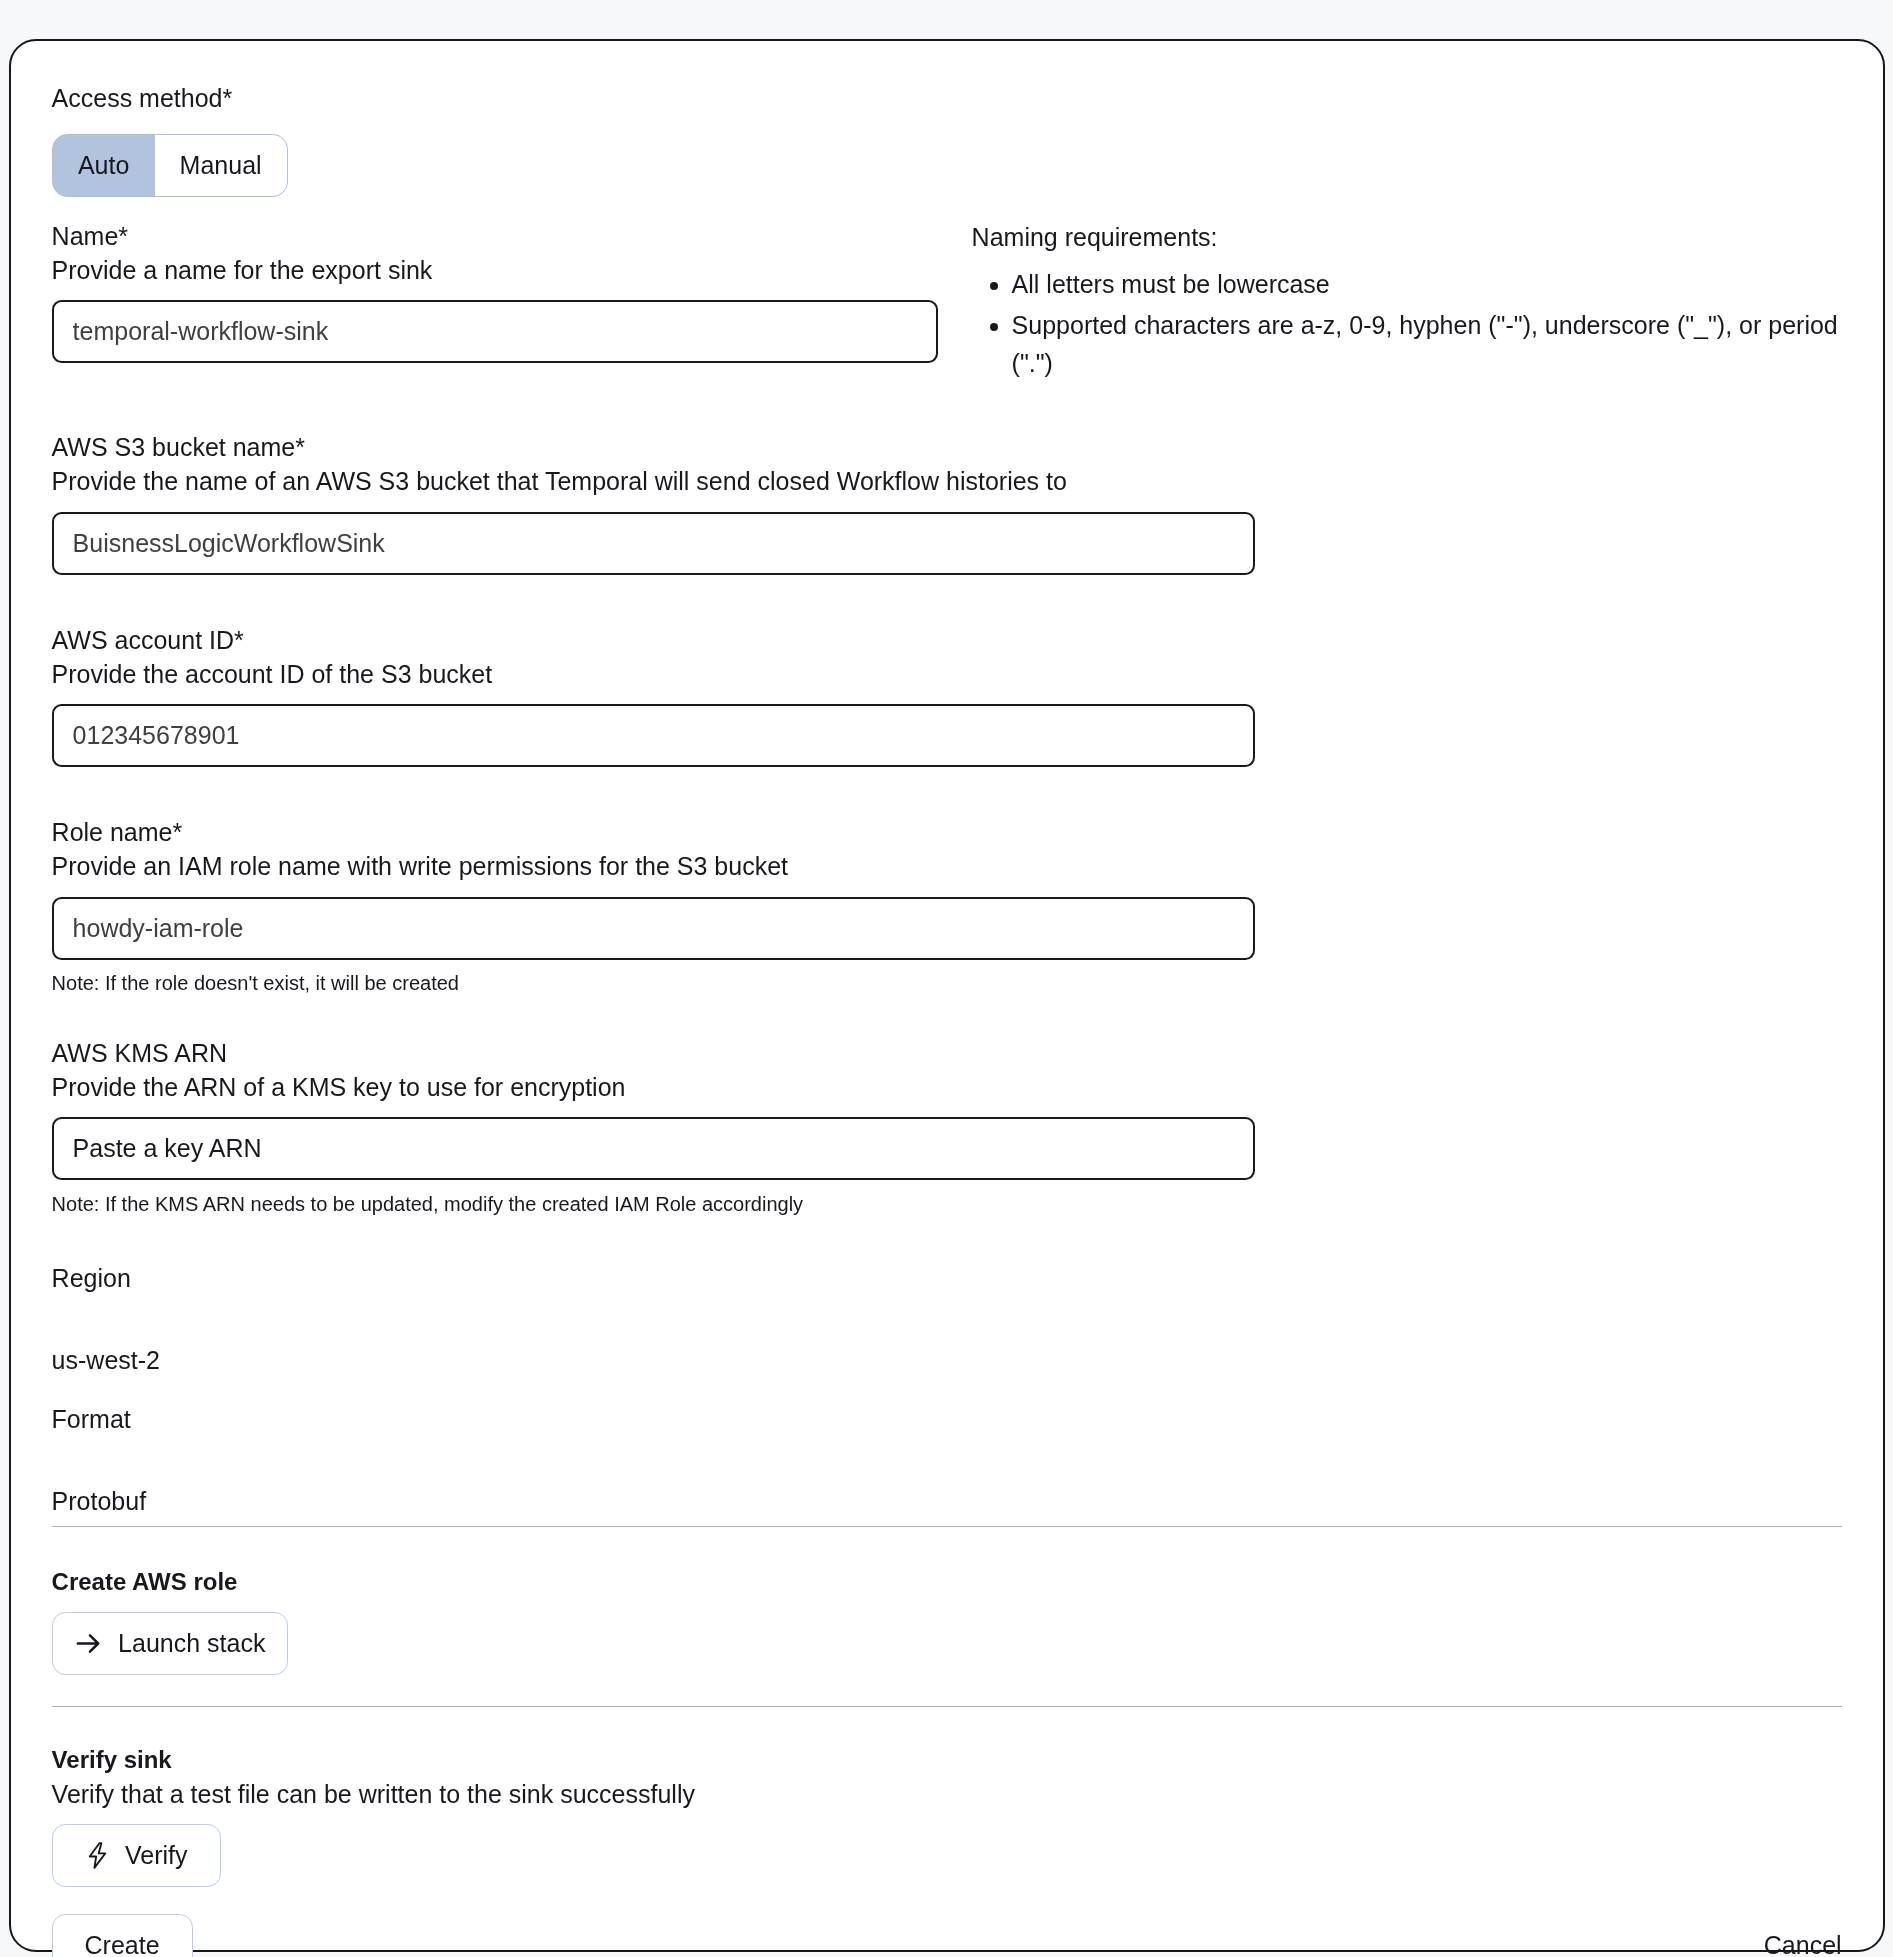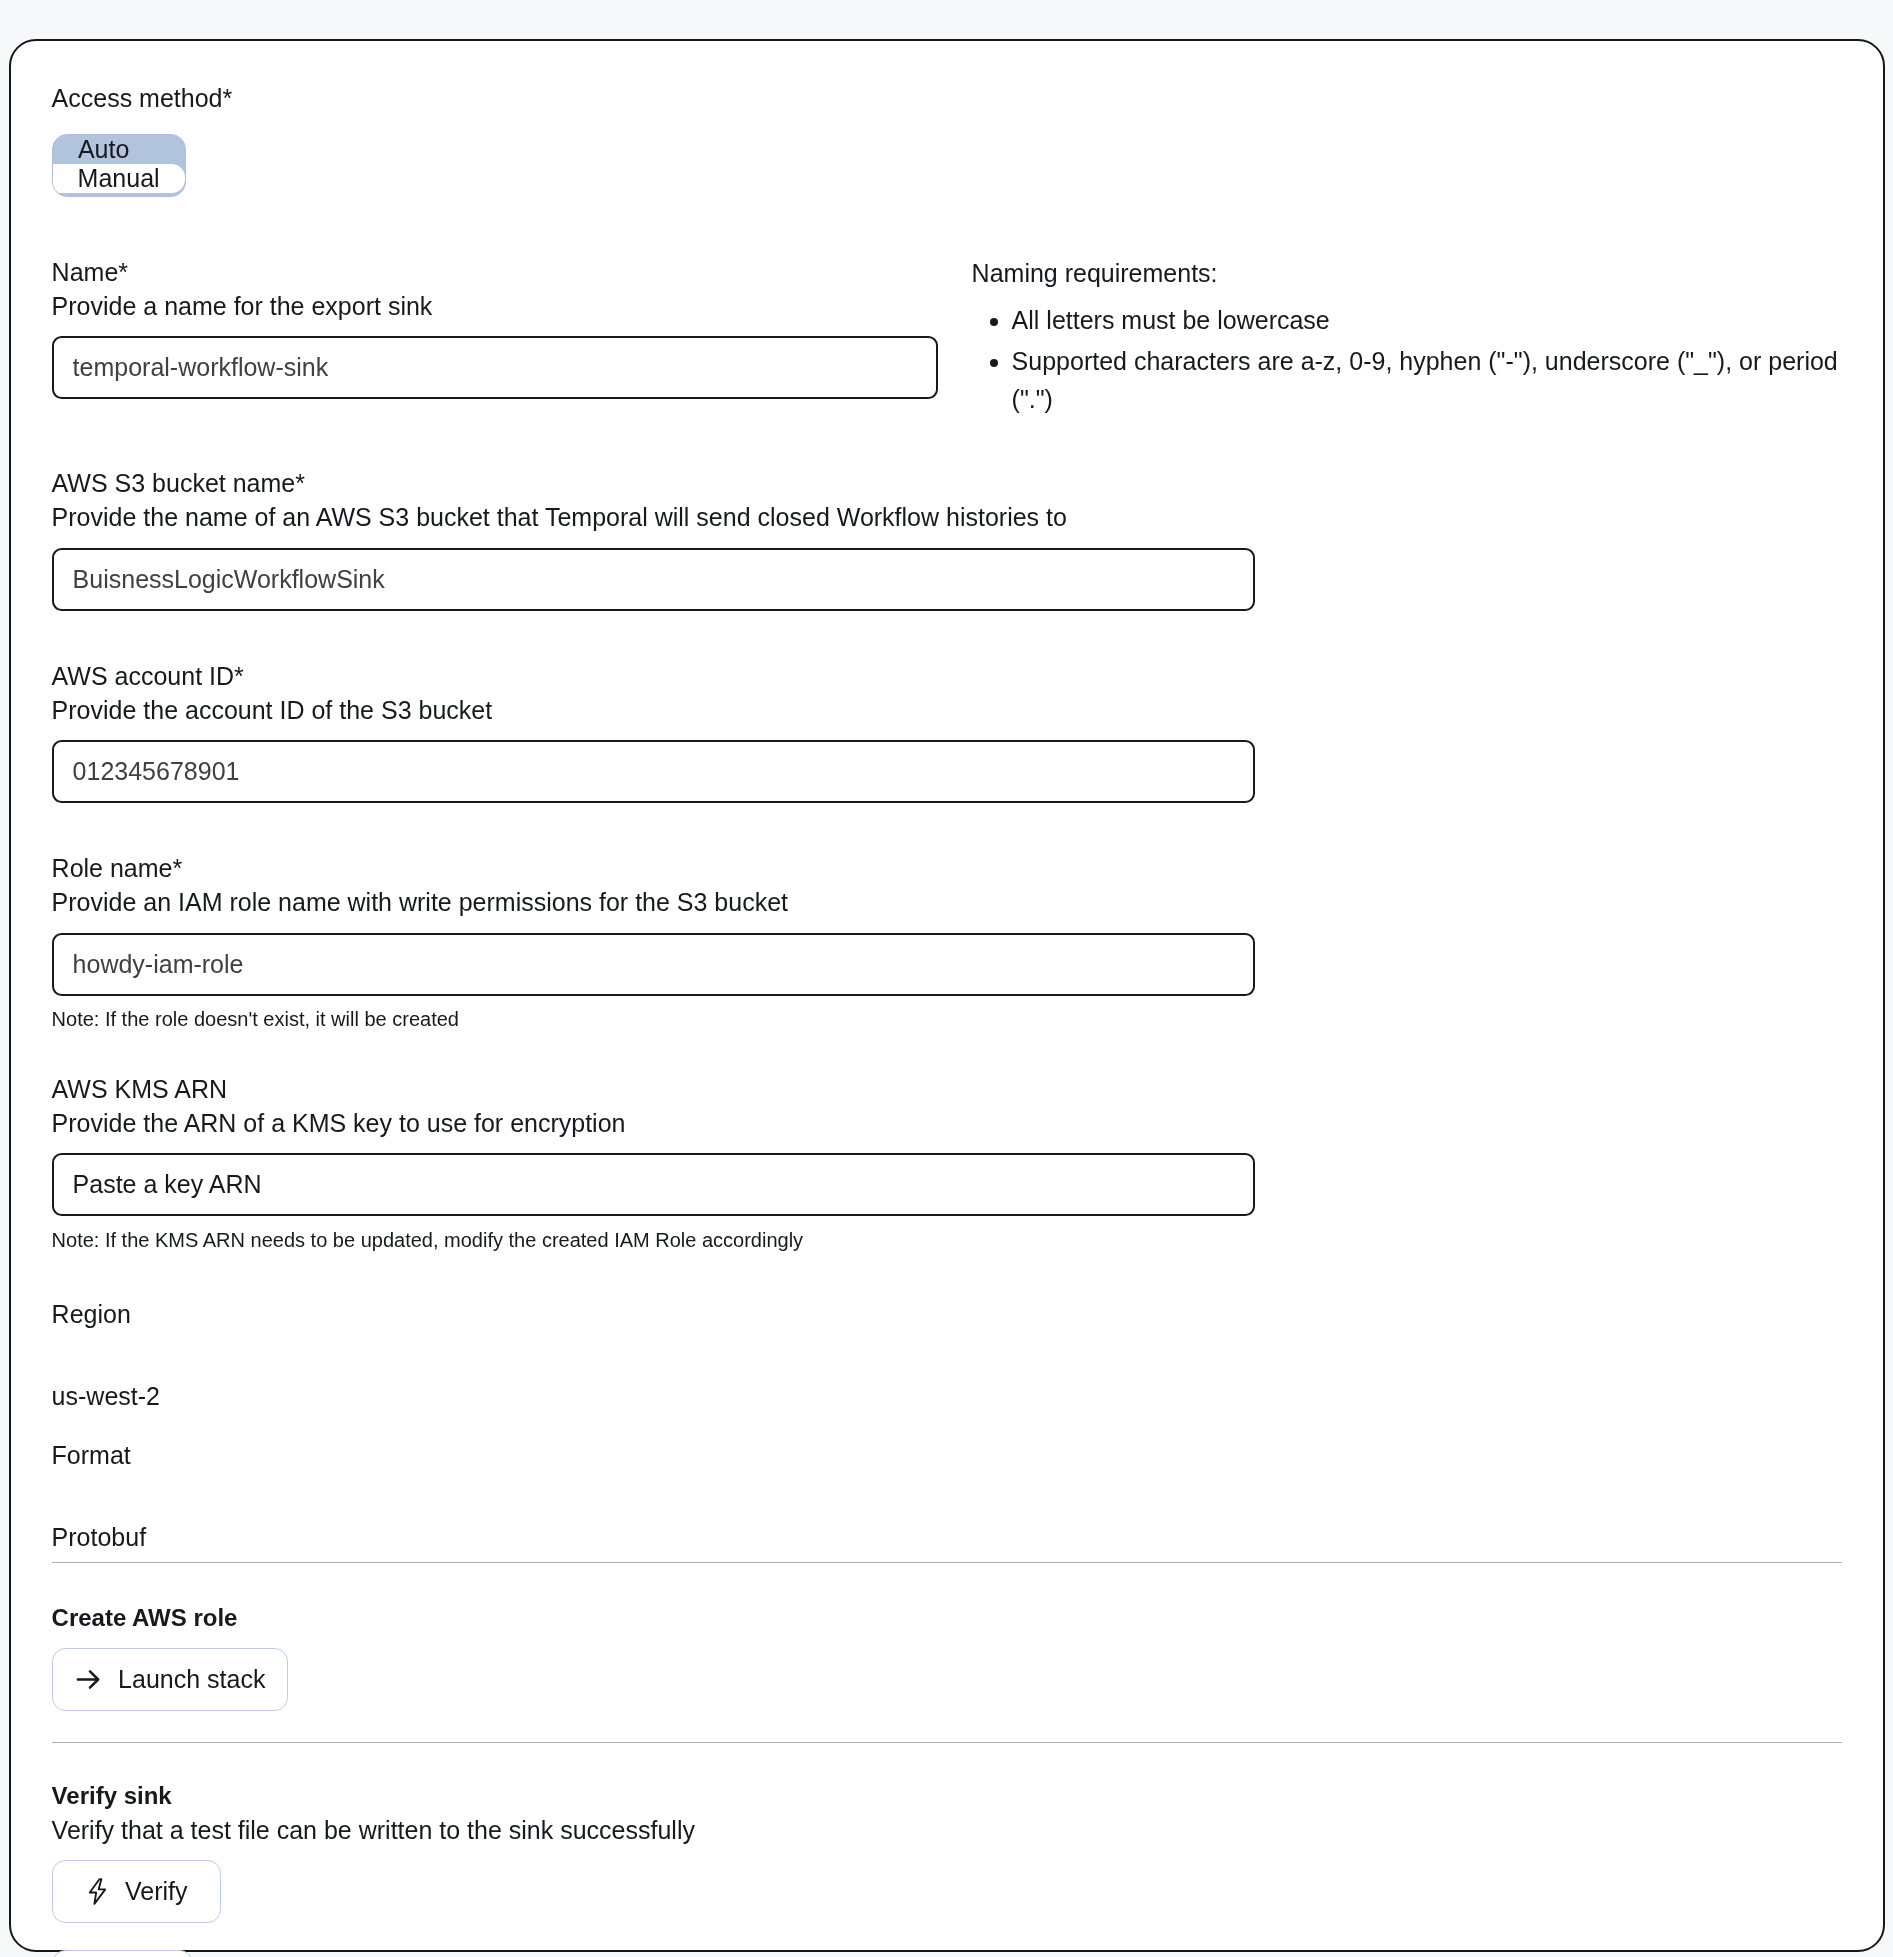--- a/index.html
+++ b/index.html
@@ -28,21 +28,20 @@
   
   .toggle{
     display:inline-flex;
     margin-top:19px;
     height:61px;
     background:#b2c3dd;
     border:1.9px solid #aebfda;
     border-radius:15.3px;
     box-sizing:content-box;
     overflow:hidden;
-    flex-direction:column;
   }
   .seg{
     display:flex;align-items:center;justify-content:center;
     font-size:25px;cursor:pointer;user-select:none;
   }
   .seg-auto{width:102px;}
   .seg-manual{width:132px;background:#ffffff;border-radius:0 13.4px 13.4px 0;}
 
   
   .tinput{
@@ -56,21 +55,21 @@
     font-family:"Liberation Sans",sans-serif;
     color:#404040;
     background:#ffffff;
     margin-top:13.4px;
     outline:none;
   }
   .tinput::placeholder{color:#17191e;opacity:1;}
   .w-name{width:886px;}
   .w-wide{width:1203px;}
 
-  .name-row{display:flex;margin-top:58px;}
+  .name-row{display:flex;margin-top:22px;}
   .col-left{width:886px;flex:none;margin-right:34px;}
   .col-right{flex:1;max-width:884px;}
   .nr-title{font-size:25px;line-height:36px;}
   .nr-list{margin:9.6px 0 0 0;padding-left:40px;}
   .nr-list li{font-size:25px;line-height:38px;margin-top:3.8px;}
 
   .group{margin-top:48px;}
   .group-kms{margin-top:40px;}
   .kv{margin-top:44px;}
   .kv2{margin-top:25px;}

